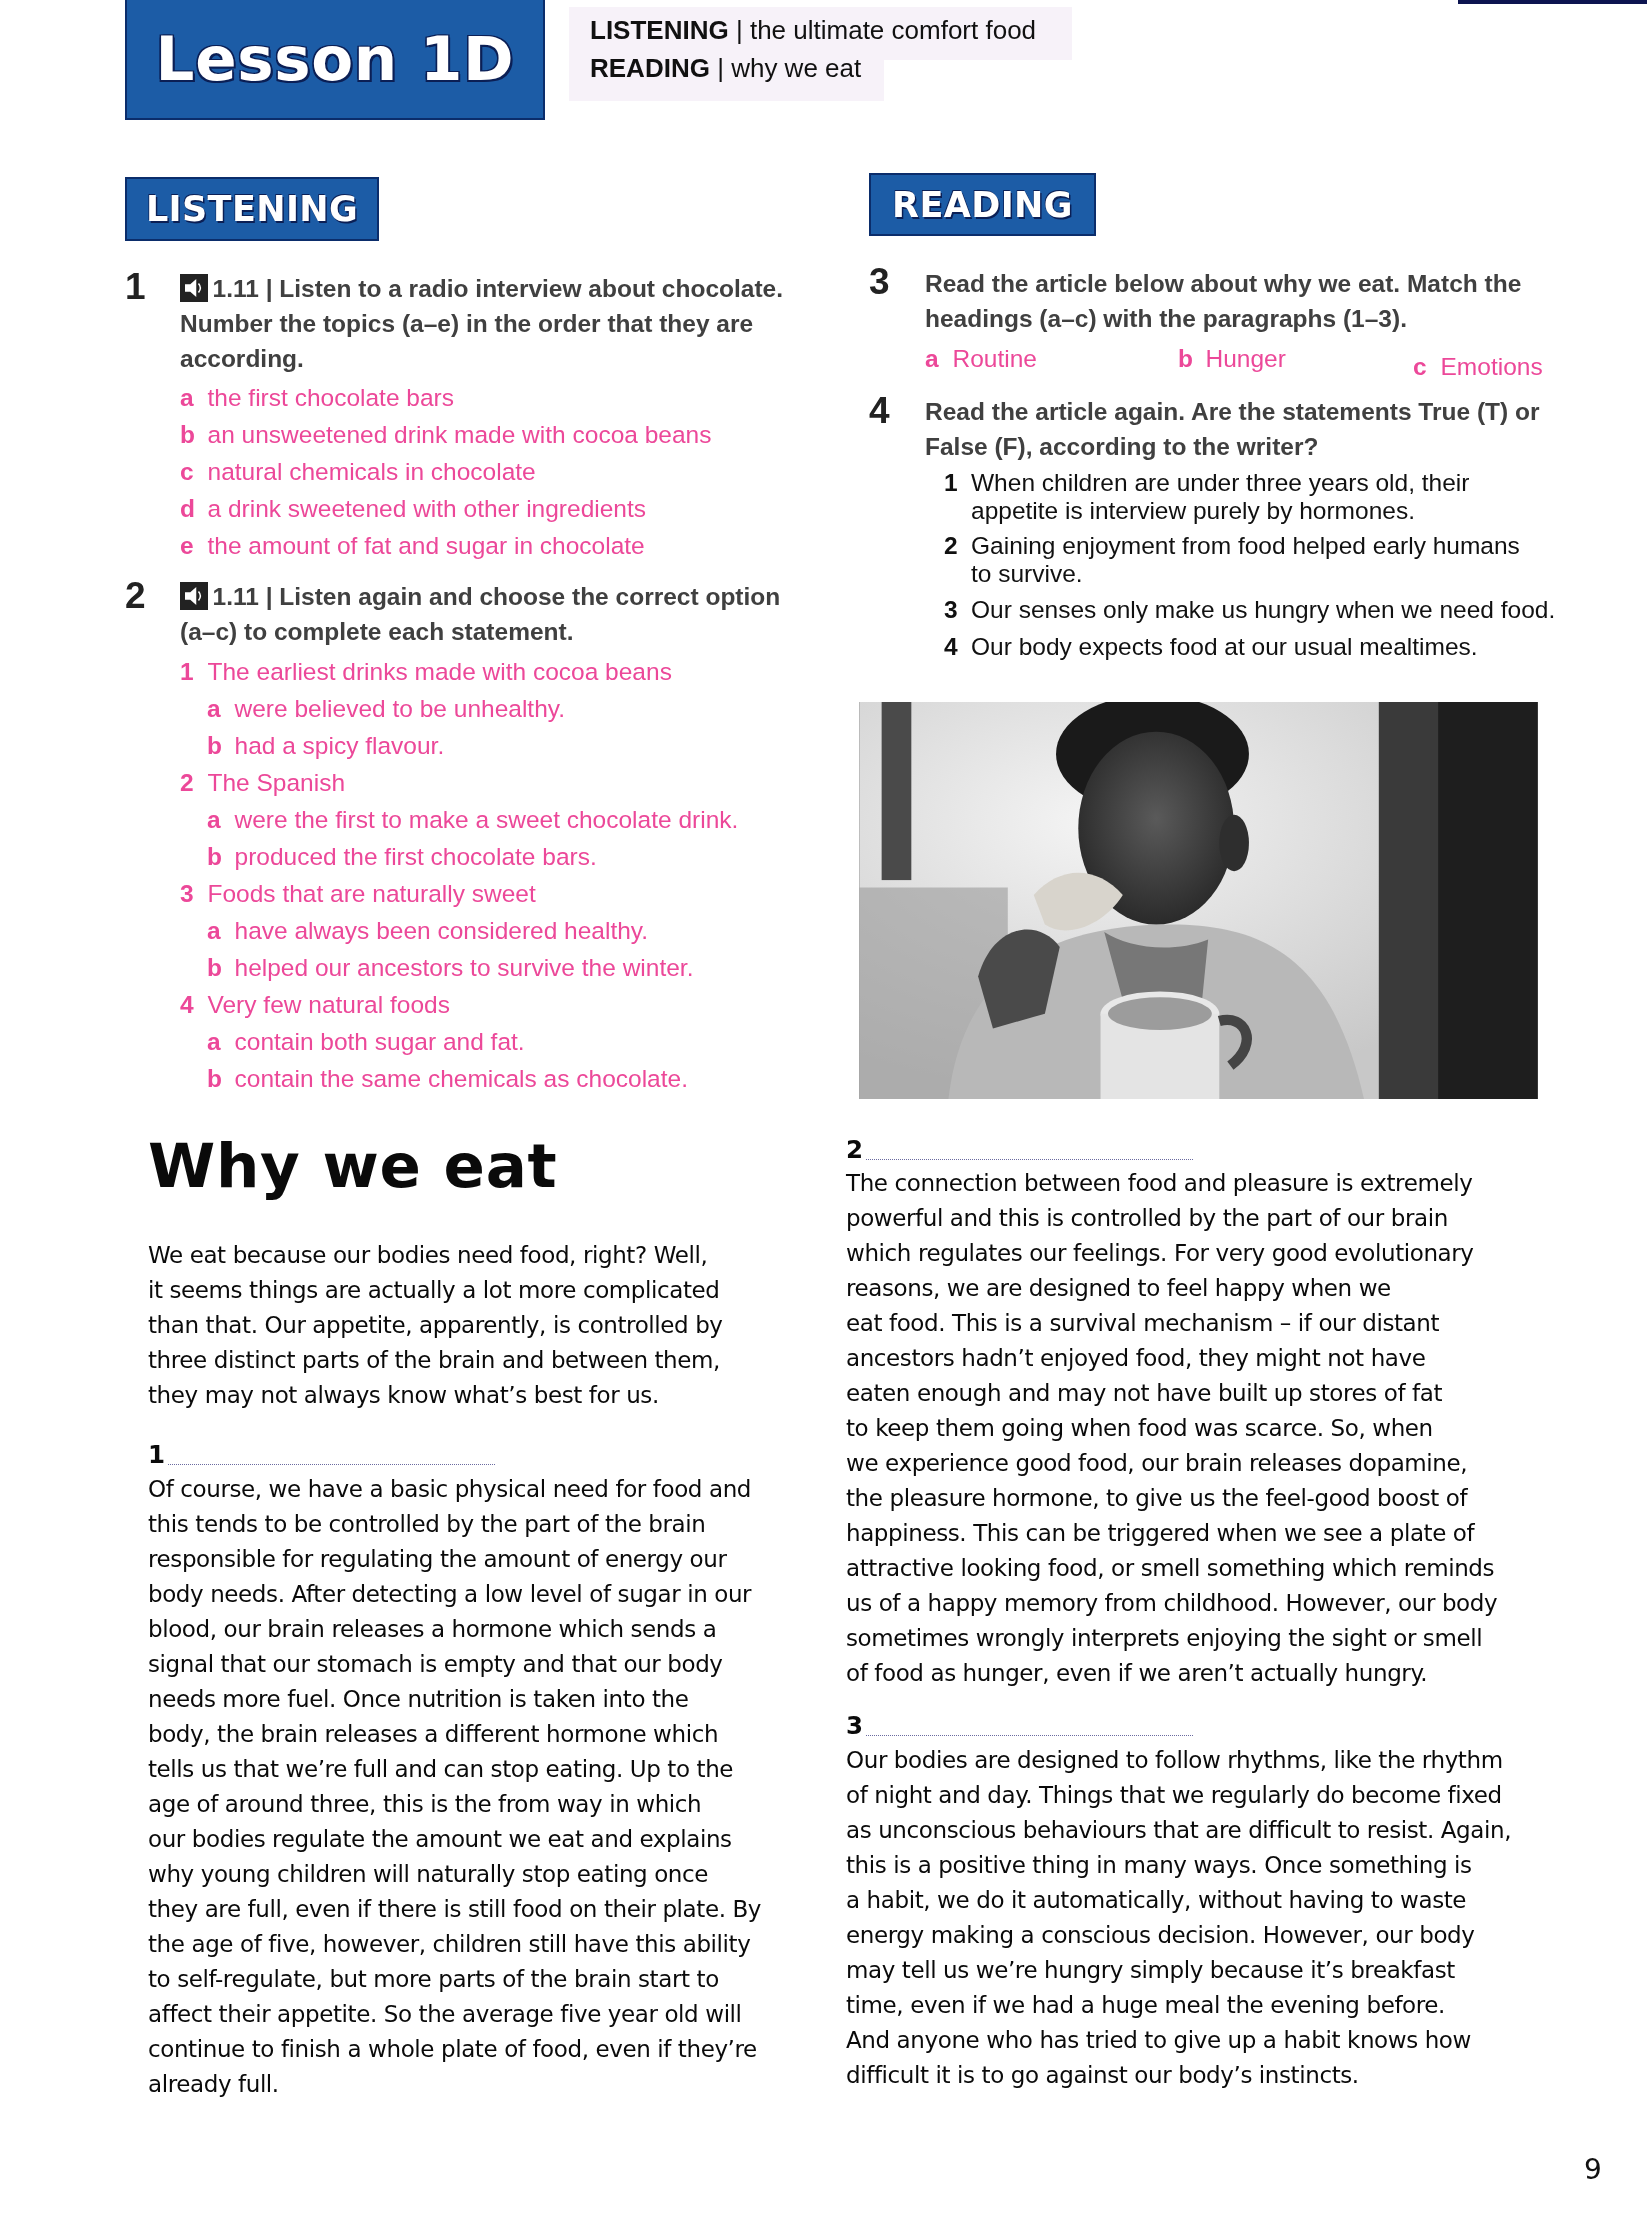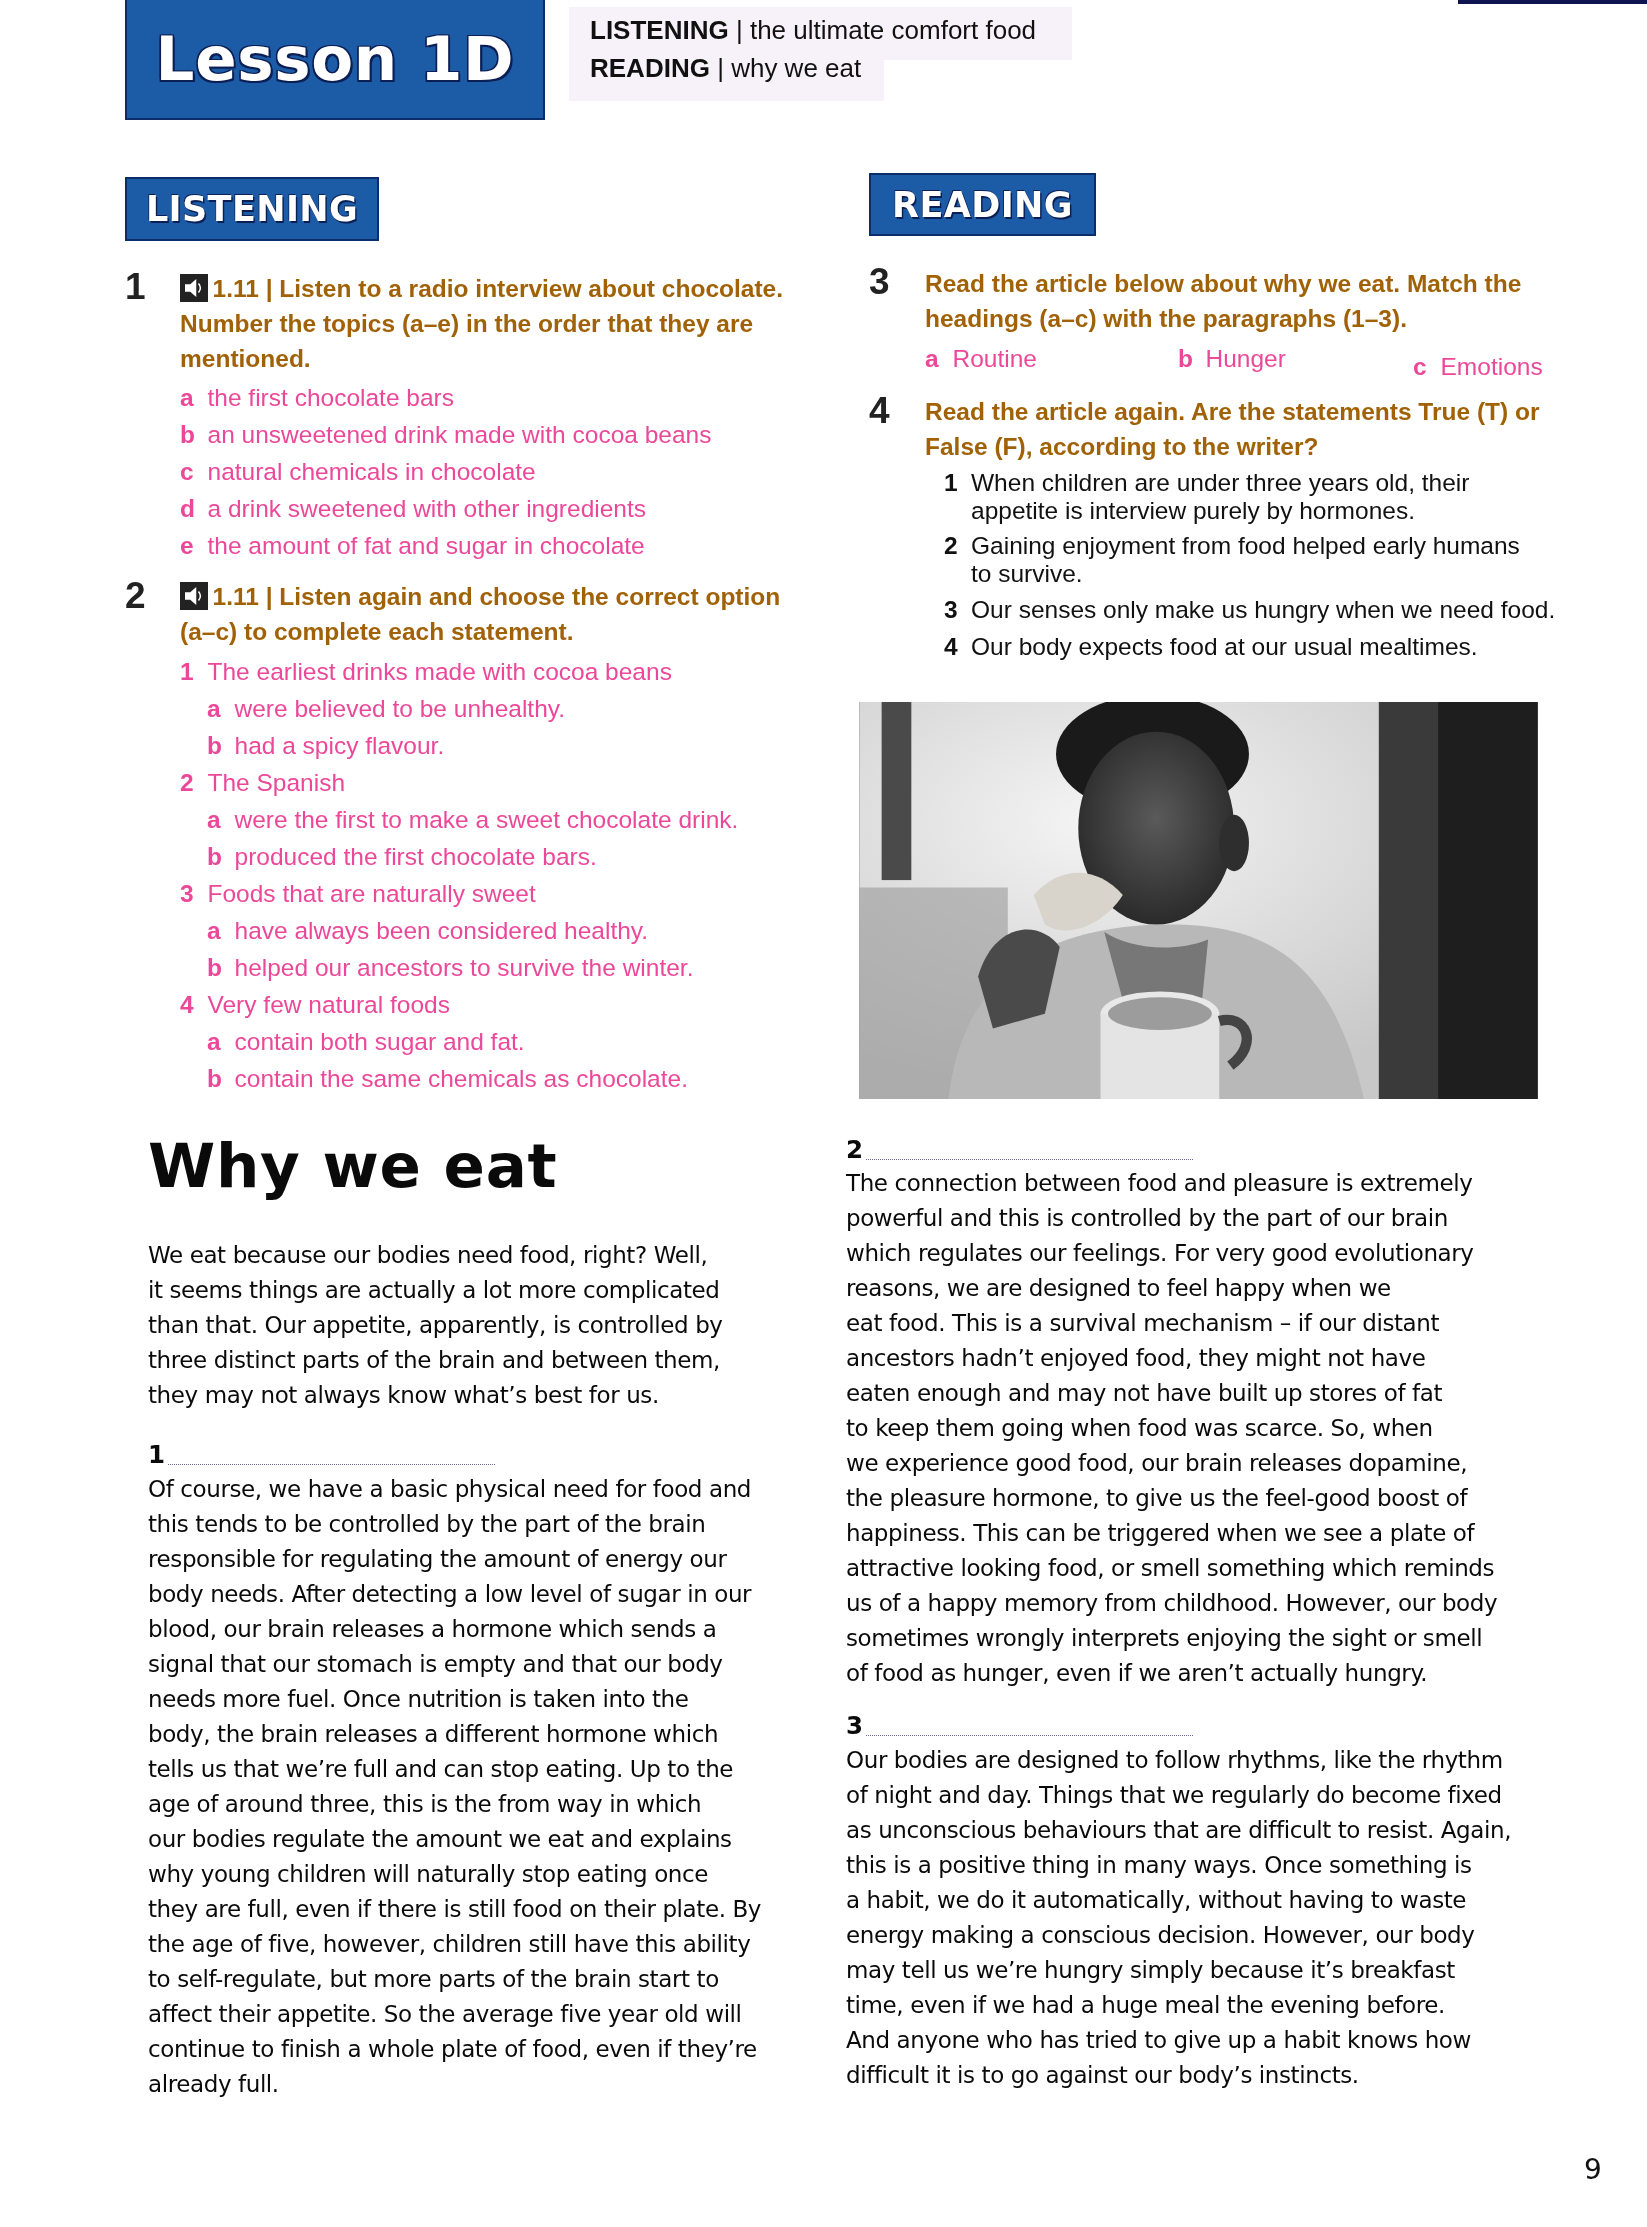--- a/index.html
+++ b/index.html
@@ -12,21 +12,21 @@
   .sub-box { left:569px; top:7.4px; width:503px; height:53px; background:#f7f2f9; }
   .sub-box2 { left:569px; top:53px; width:315px; height:48px; background:#f7f2f9; }
   .sub-line { font-family:"Liberation Sans", sans-serif; font-size:26px; color:#111; white-space:nowrap; }
   .sub-line b { font-weight:bold; }
   .top-bar { left:1458px; top:0; width:189px; height:3.7px; background:#0d1450; }
 
   .sec-head { background:#1c5ca6; border:2.2px solid #0b2d6b; box-sizing:border-box; display:flex; align-items:center; justify-content:center; }
   .sec-head span { font-family:"DejaVu Sans", sans-serif; font-weight:bold; font-size:35px; color:#fff; text-shadow: 1.5px 1.5px 0 #0b1f55, -0.7px -0.7px 0 #0b1f55; letter-spacing:0.4px; }
 
   .ex-num { font-family:"Liberation Sans", sans-serif; font-size:37px; font-weight:bold; color:#222; }
-  .ex-inst { font-family:"Liberation Sans", sans-serif; font-weight:bold; font-size:24.5px; line-height:35px; color:#a16207; }
+  .ex-inst { font-family:"Liberation Sans", sans-serif; font-weight:bold; font-size:24.5px; line-height:35px; color:#404040; }
   .audio-icon { display:inline-block; width:28px; height:28px; background:#222; vertical-align:-4.5px; margin-right:4.5px; position:relative; }
   .audio-icon svg { position:absolute; left:2.2px; top:2.2px; }
   .opt { font-family:"Liberation Sans", sans-serif; font-size:24.5px; line-height:37px; color:#ec4899; white-space:nowrap; }
   .opt .l { font-weight:bold; display:inline-block; width:27.5px; }
   .ol { font-family:"Liberation Sans", sans-serif; font-size:24.5px; color:#111;margin-left:19px; }
   .ol .n { font-weight:bold; display:inline-block; width:27px; }
 
   .photo { left:859px; top:702px; width:679px; height:397px; background:#888; overflow:hidden; }
 
   .title { font-family:"DejaVu Sans", sans-serif; font-weight:bold; font-size:61px; color:#0a0a0a; letter-spacing:0.7px; }
@@ -64,21 +64,21 @@
 <div class="abs ex-inst" style="left:180px; top:271px; width:631px;">
   <div style="white-space:nowrap;">
     <span class="audio-icon">
       <svg width="24" height="24" viewBox="0 0 32 32">
           <polygon points="4,11 11,11 19,4 19,28 11,21 4,21" fill="#fff"></polygon>
           <path d="M22 10 Q27 16 22 22" stroke="#fff" stroke-width="2" fill="none"></path>
         </svg>
     </span><span>1.11 | Listen to a radio interview about chocolate.</span>
   </div>
   <div>Number the topics (a–e) in the order that they are</div>
-  <div>mentioned.</div>
+  <div>according.</div>
 </div>
 <div class="abs" style="left:180px; top:379px;">
   <div class="opt"><span class="l">a</span><span>the first chocolate bars</span></div>
   <div class="opt"><span class="l">b</span><span>an unsweetened drink made with cocoa beans</span></div>
   <div class="opt"><span class="l">c</span><span>natural chemicals in chocolate</span></div>
   <div class="opt"><span class="l">d</span><span>a drink sweetened with other ingredients</span></div>
   <div class="opt"><span class="l">e</span><span>the amount of fat and sugar in chocolate</span></div>
 </div>
 
 <div class="abs ex-num" style="left:125px; top:575px;">2</div>

